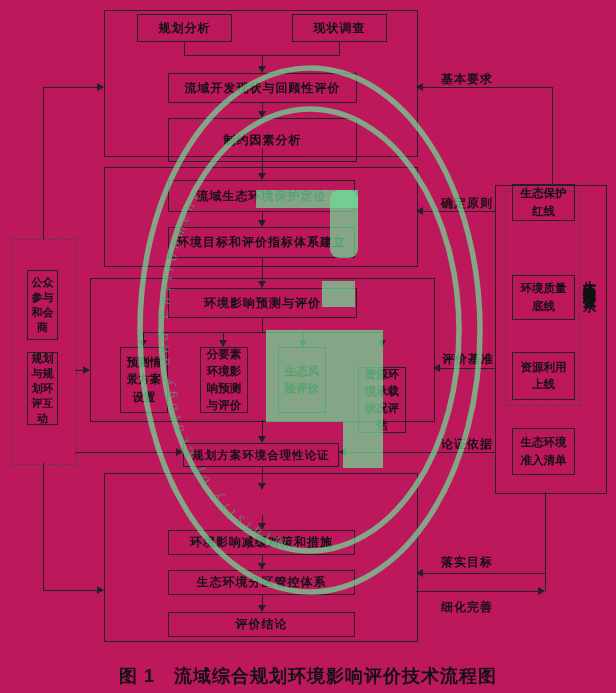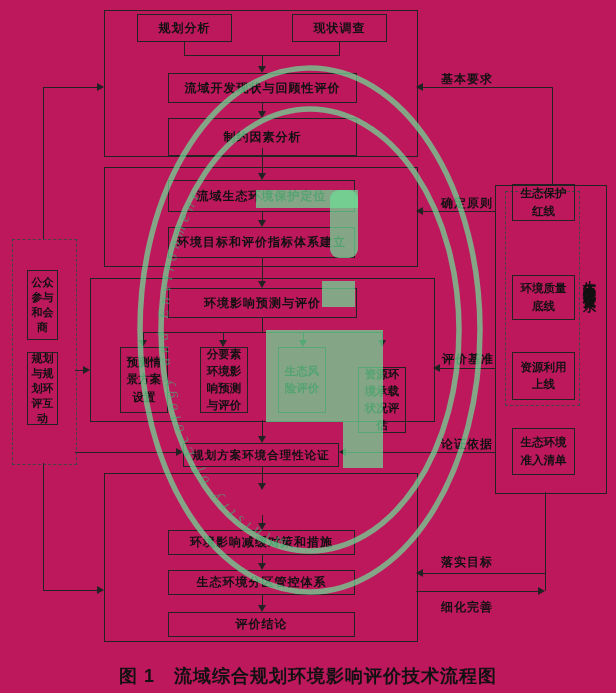--- a/index.html
+++ b/index.html
@@ -44,21 +44,21 @@
 
   <div class="bx main" style="left:137px;top:14px;width:95px;height:28px;">
       <span>规划分析</span>
     </div>
   <div class="bx main" style="left:292px;top:14px;width:95px;height:28px;">
       <span>现状调查</span>
     </div>
   <div class="bx main" style="left:168px;top:73px;width:189px;height:30px;">
       <span>流域开发现状与回顾性评价</span>
     </div>
-  <div class="bx main" style="left:168px;top:118px;width:189px;height:38px;">
+  <div class="bx main" style="left:168px;top:118px;width:189px;height:44px;">
       <span>制约因素分析</span>
     </div>
 
   <div class="bx main" style="left:168px;top:180px;width:187px;height:32px;">
       <span>流域生态环境保护定位</span>
     </div>
   <div class="bx main" style="left:168px;top:227px;width:187px;height:31px;">
       <span>环境目标和评价指标体系建立</span>
     </div>
 

